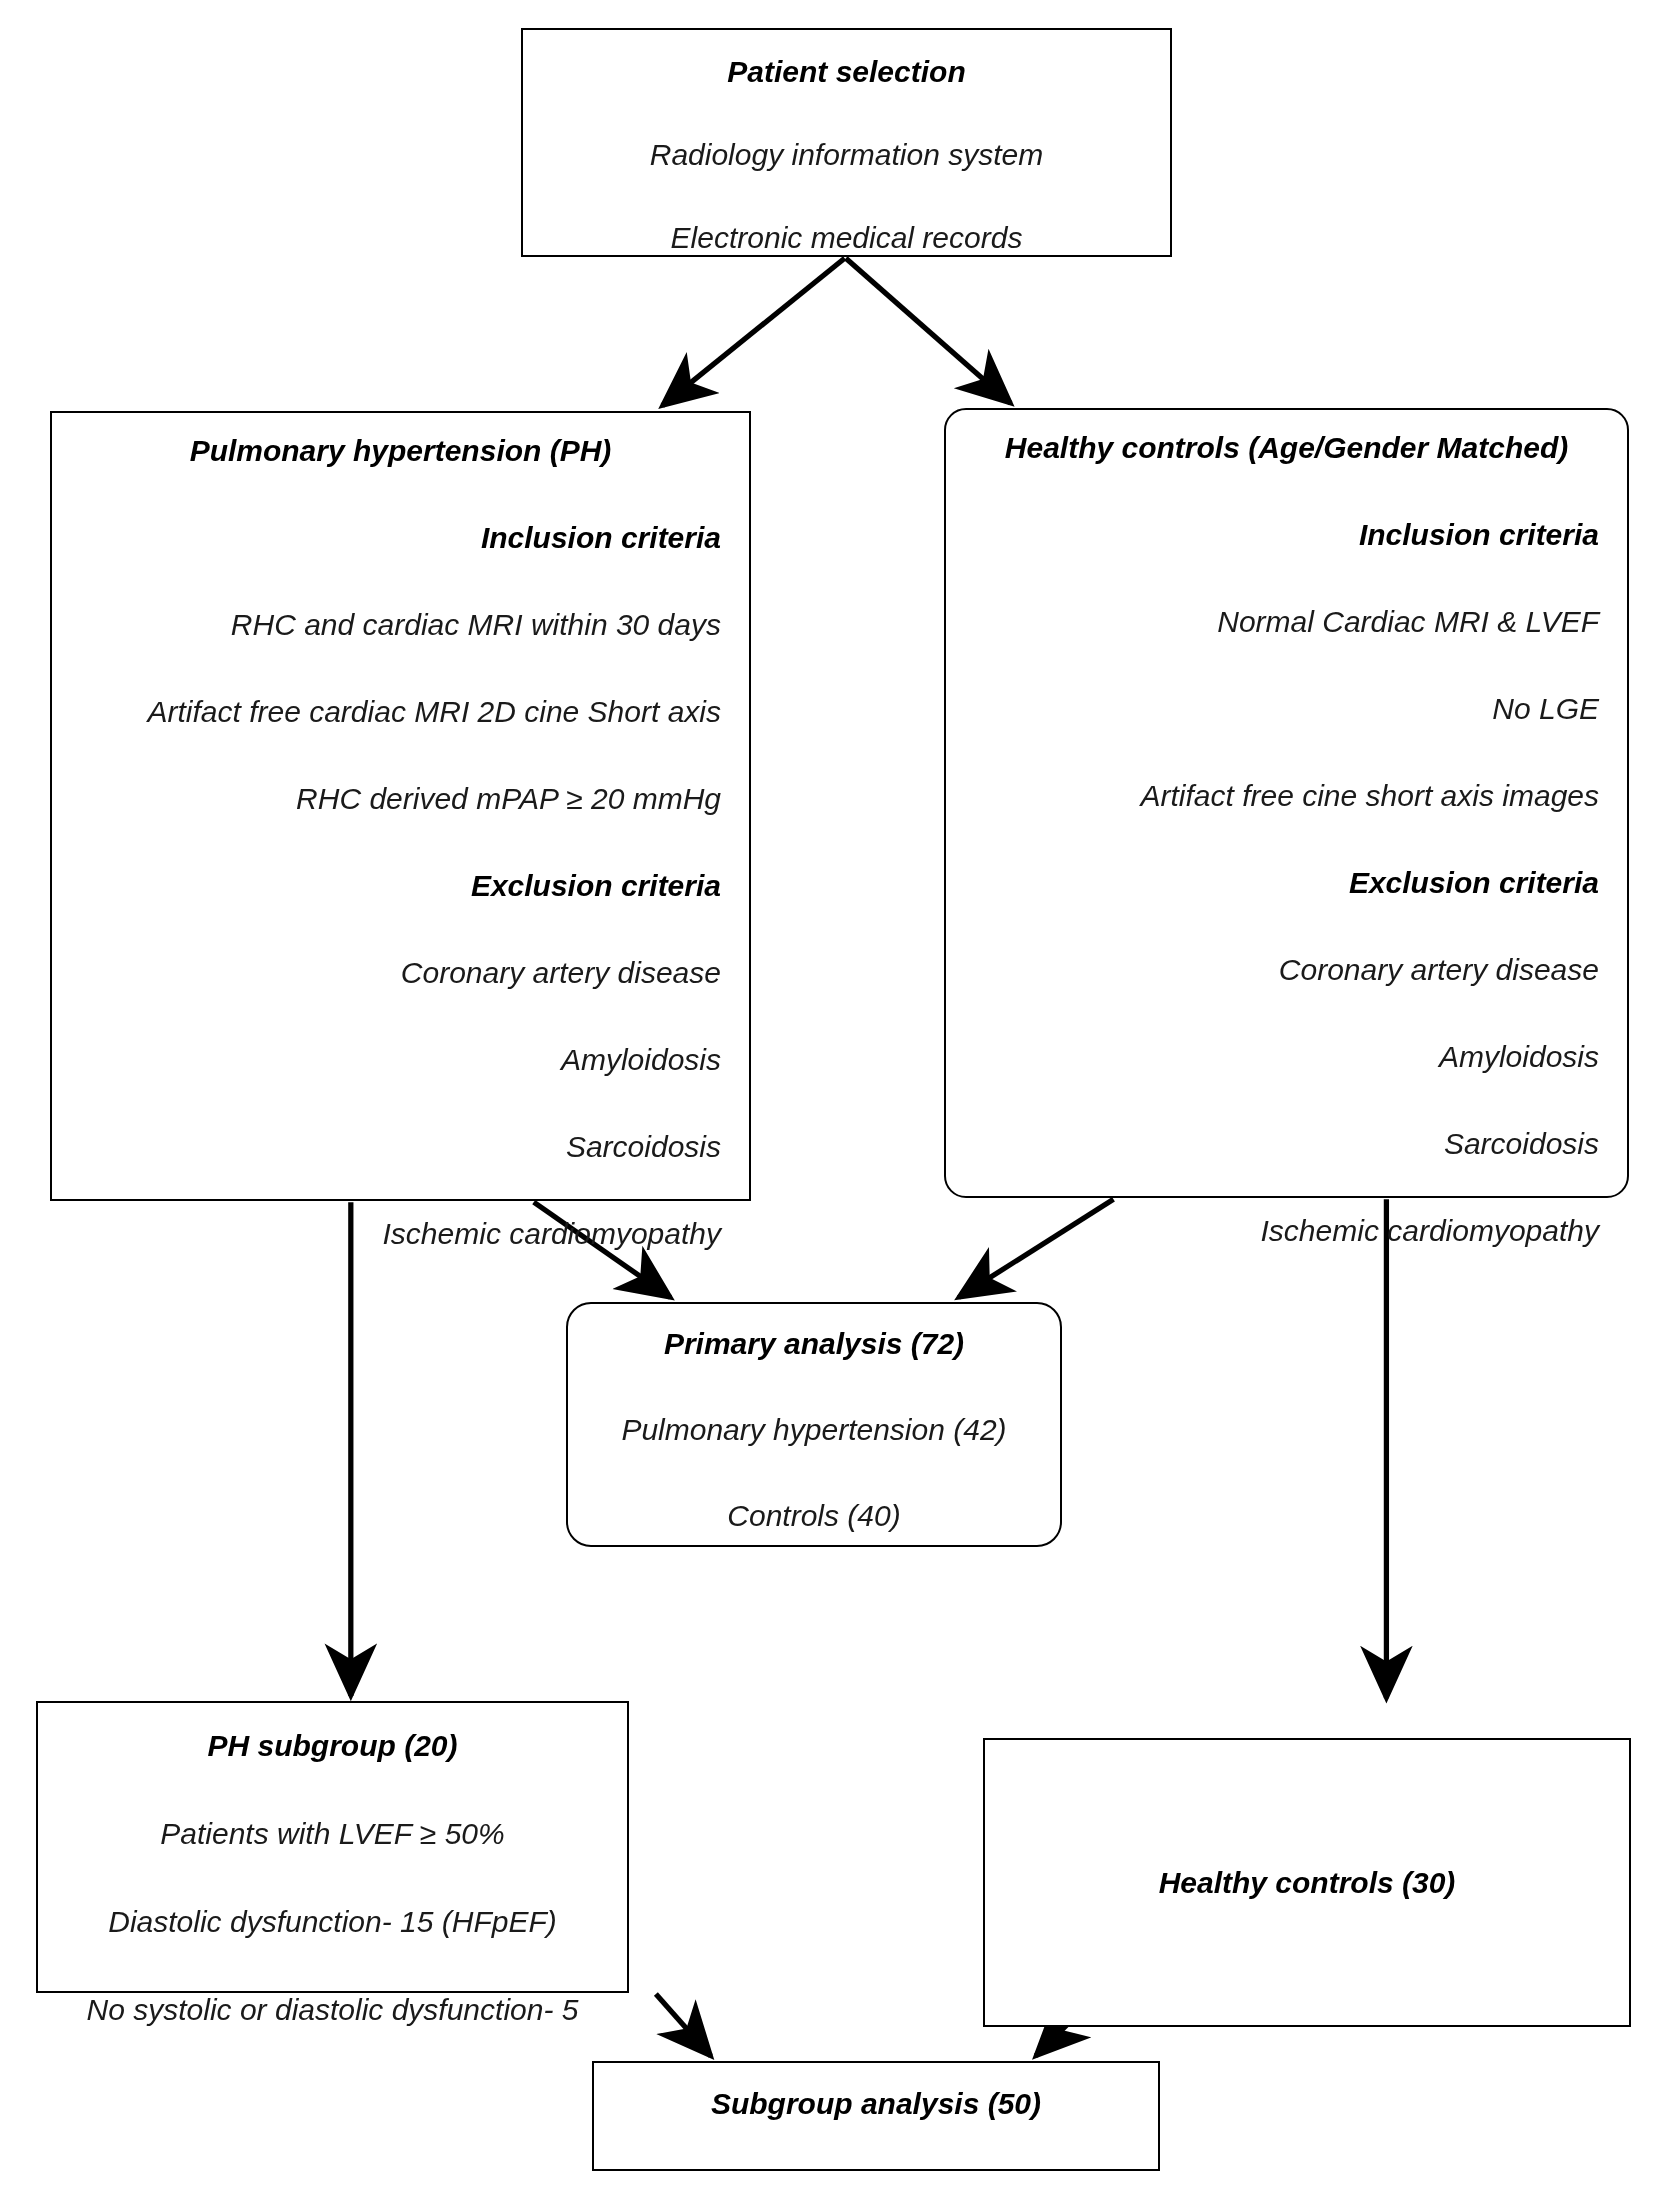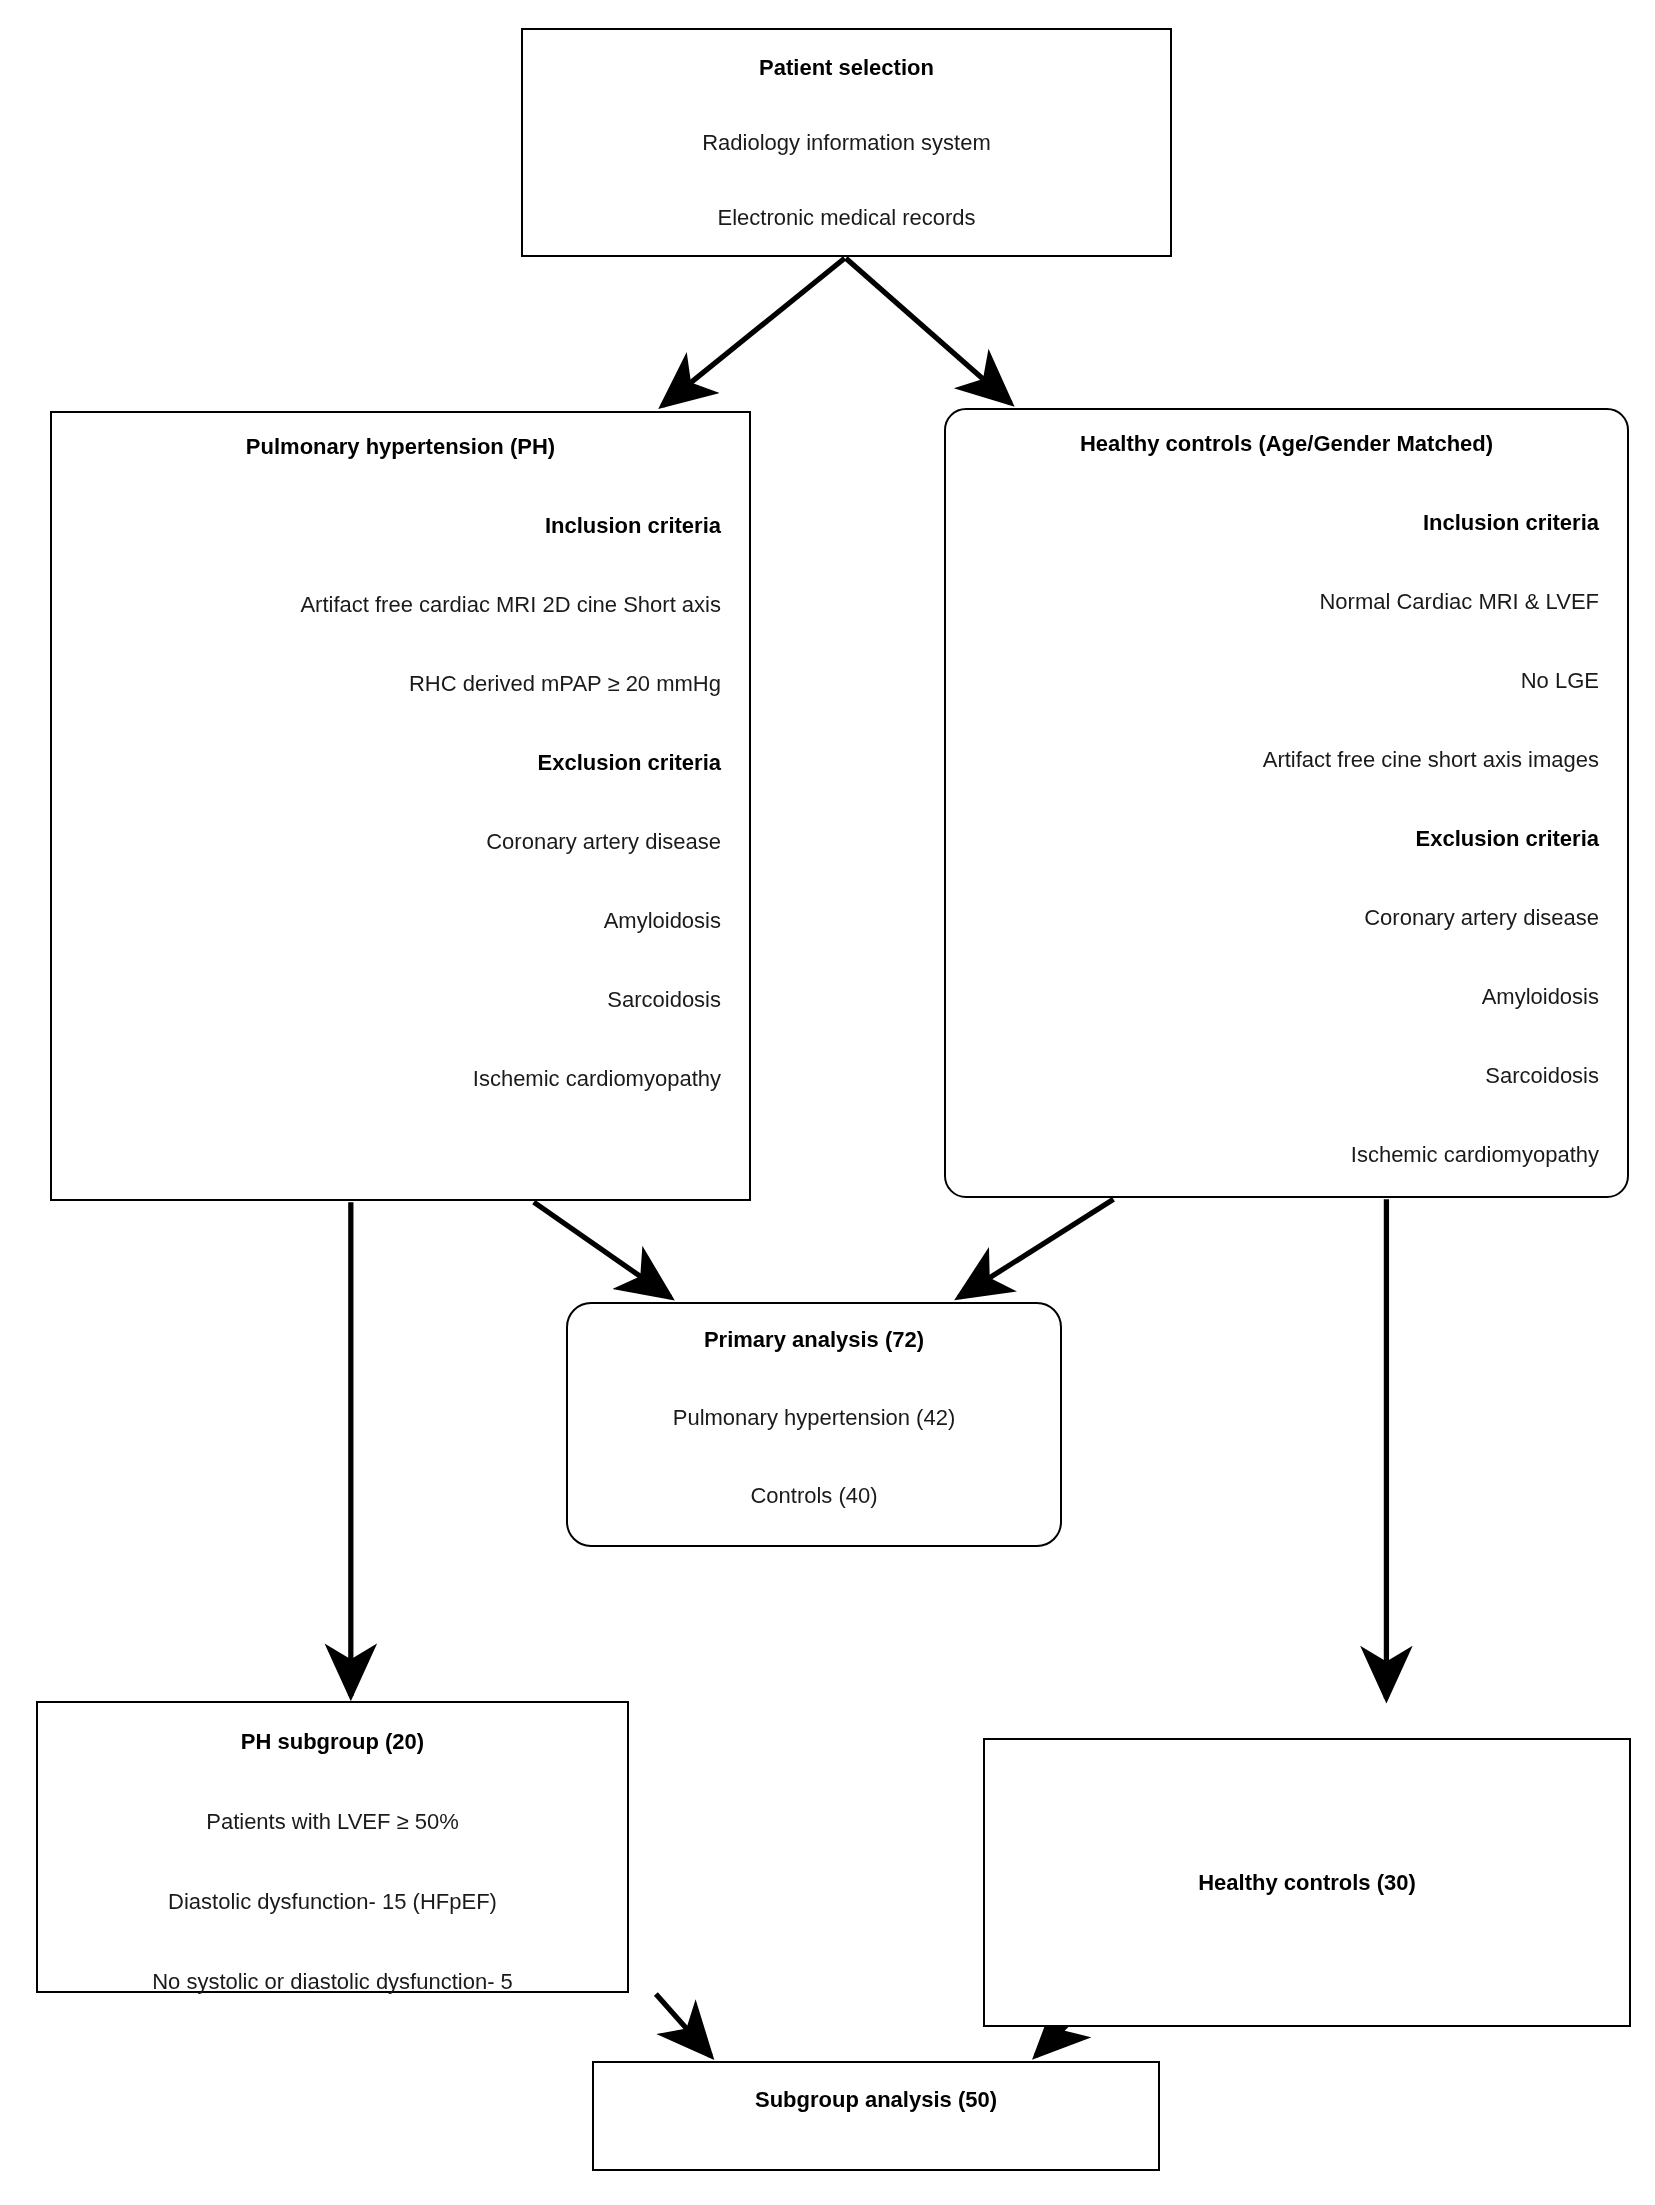--- a/index.html
+++ b/index.html
@@ -27,24 +27,25 @@
     box-sizing: border-box;
     border: 2.9px solid #000000;
     background: #ffffff;
     display: flex;
     flex-direction: column;
   }
   .node.center {
     justify-content: center;
   }
   .line {
-    font-size: 22px;
+    font-size: 30px;
     line-height: 1.0;
     color: #1a1a1a;
     white-space: nowrap;
+    font-style: italic;
   }
   .line.bold {
     font-weight: bold;
     color: #000000;
   }
   .line.ctr { text-align: center; }
   .line.lft { text-align: right; margin-top: 7px; }
 
   
   #node-patient-selection {
@@ -120,20 +121,21 @@
 
   <div class="node" id="node-patient-selection">
     <div class="line bold ctr">Patient selection</div>
     <div class="line ctr">Radiology information system</div>
     <div class="line ctr">Electronic medical records</div>
   </div>
 
   <div class="node criteria" id="node-ph">
     <div class="line bold ctr title">Pulmonary hypertension (PH)</div>
     <div class="line bold lft">Inclusion criteria</div>
+    <div class="line lft">RHC and cardiac MRI within 30 days</div>
     <div class="line lft">Artifact free cardiac MRI 2D cine Short axis</div>
     <div class="line lft">RHC derived mPAP ≥ 20 mmHg</div>
     <div class="line bold lft">Exclusion criteria</div>
     <div class="line lft">Coronary artery disease</div>
     <div class="line lft">Amyloidosis</div>
     <div class="line lft">Sarcoidosis</div>
     <div class="line lft">Ischemic cardiomyopathy</div>
   </div>
 
   <div class="node criteria" id="node-hc">

